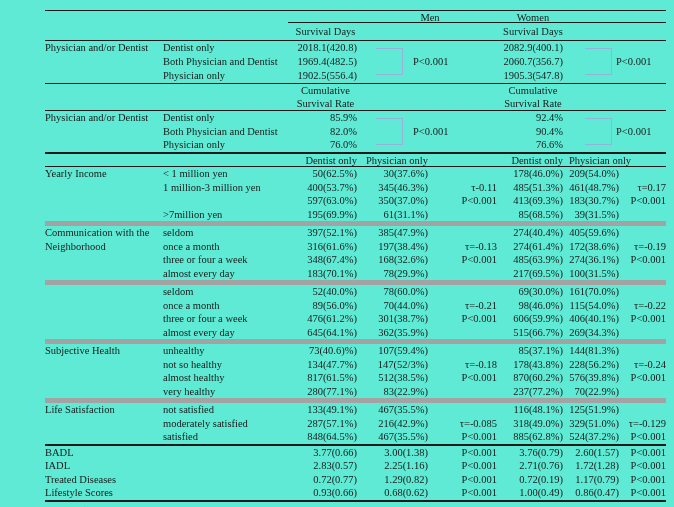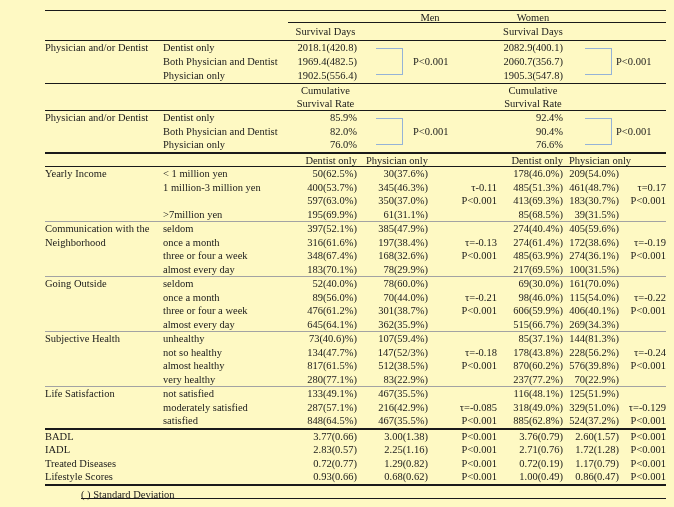--- a/index.html
+++ b/index.html
@@ -1,18 +1,18 @@
 <!DOCTYPE html>
 <html><head>
 <meta charset="utf-8">
 <style>
   * { margin:0; padding:0; box-sizing:border-box; }
   html,body { background:#fff; }
   body { width:674px; height:507px; font-family:"Liberation Serif","DejaVu Serif",serif; color:#1a1a1a; overflow:hidden; }
-  .page { position:relative; width:674px; height:507px; background:#fef9c3; }
+  .page { position:relative; width:674px; height:507px; background:#5eead4; }
   .table { position:absolute; left:45px; top:10px; width:621px; font-size:10.5px; }
   .grid { display:grid; grid-template-columns:118px 125px 75px 71px 63px 72px 56px 41px; }
   .c { white-space:nowrap; overflow:visible; }
   .lt { text-align:left; }
   .rt { text-align:right; padding-right:6px; }
   .ct { text-align:center; }
   .stat { padding-right:0; }
   .col1{grid-column:1} .col2{grid-column:2} .col3{grid-column:3} .col4{grid-column:4}
   .col5{grid-column:5} .col6{grid-column:6} .col7{grid-column:7} .col8{grid-column:8}
   .row1{grid-row:1} .row2{grid-row:2} .row3{grid-row:3} .row4{grid-row:4}
@@ -24,21 +24,21 @@
   .hdr1 { border-top:1px solid #1a1a1a; height:13px; line-height:13px; position:relative; }
   .hdr1 .partline { position:absolute; left:243px; right:0; bottom:0; border-bottom:1px solid #1a1a1a; }
   .men-span { grid-column:4 / 6; }
   .women-span { grid-column:6 / 7; }
   .hdr2 { height:18px; line-height:18px; border-bottom:1px solid #1a1a1a; }
   .cumhdr { grid-auto-rows:13px; line-height:13px; border-bottom:1px solid #1a1a1a; }
   .hdr4 { height:13.5px; line-height:13.5px; border-bottom:1px solid #1a1a1a; }
 
   .sec { position:relative;font-family:Liberation Serif, serif; }
   .sec14 { grid-auto-rows:14px; line-height:14px; border-bottom:1px solid #1a1a1a; }
-  .sec135 { grid-auto-rows:13.5px; line-height:13.5px; border-bottom:1px solid #a3a3a3; }
+  .sec135 { grid-auto-rows:13.5px; line-height:13.5px; border-bottom:5px solid #a3a3a3; }
   .thickb { border-bottom:2px solid #1a1a1a; }
 
   .bracket { position:absolute; width:27px; height:27px; border:1.5px solid #95b3d7; border-left:none; }
   .br-men { left:331px; top:7px; }
   .br-women { left:540px; top:7px; }
   .sec2 .br-men, .sec2 .br-women { top:6.5px; }
   .pval { position:absolute; line-height:13px; }
   .p-men { left:368px; top:14px; }
   .p-women { left:571px; top:14px; }
 
@@ -158,21 +158,20 @@
       <div class="c rt col7 row3">274(36.1%)</div>
       <div class="c rt col8 row3 stat">P&lt;0.001</div>
       <div class="c lt col2 row4">almost every day</div>
       <div class="c rt col3 row4">183(70.1%)</div>
       <div class="c rt col4 row4">78(29.9%)</div>
       <div class="c rt col6 row4">217(69.5%)</div>
       <div class="c rt col7 row4">100(31.5%)</div>
     </section>
 
     <section class="grid sec sec135">
-      <div class="c lt lab span selfstart col1">Going Outside</div>
       <div class="c lt col2 row1">seldom</div>
       <div class="c rt col3 row1">52(40.0%)</div>
       <div class="c rt col4 row1">78(60.0%)</div>
       <div class="c rt col6 row1">69(30.0%)</div>
       <div class="c rt col7 row1">161(70.0%)</div>
       <div class="c lt col2 row2">once a month</div>
       <div class="c rt col3 row2">89(56.0%)</div>
       <div class="c rt col4 row2">70(44.0%)</div>
       <div class="c rt col5 row2 stat">τ=-0.21</div>
       <div class="c rt col6 row2">98(46.0%)</div>

